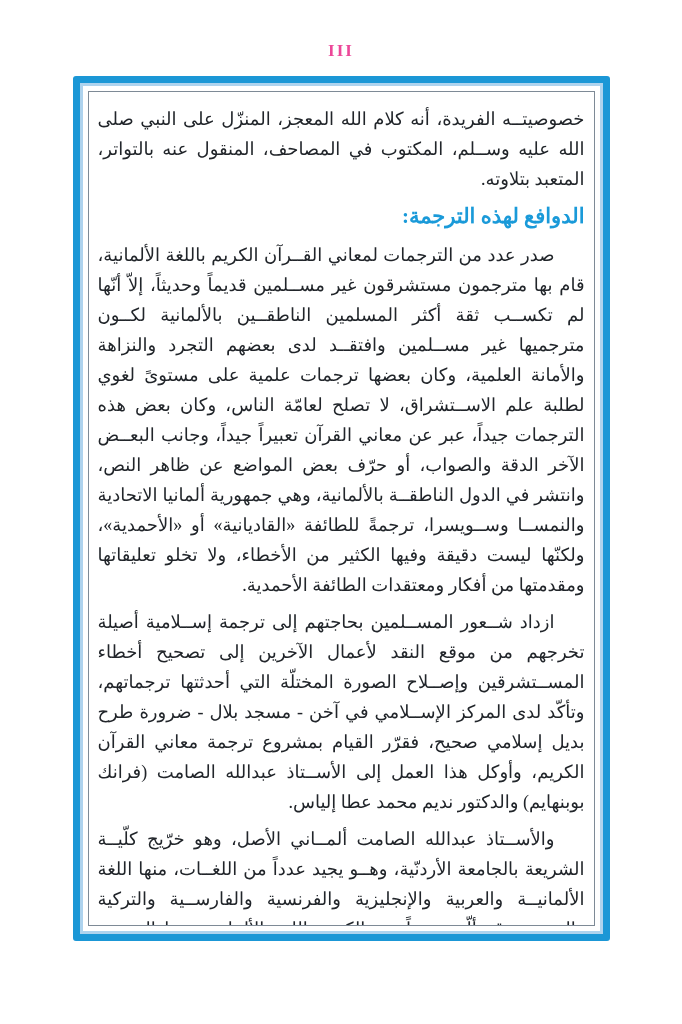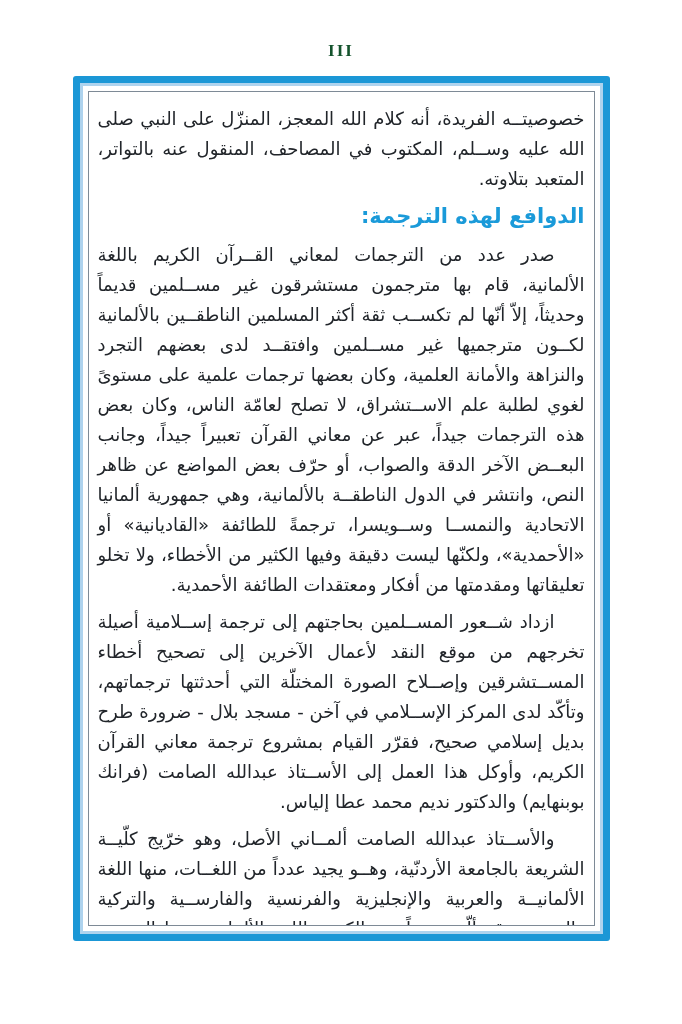--- a/index.html
+++ b/index.html
@@ -14,31 +14,32 @@
     font-family: "DejaVu Sans", sans-serif;
     position: relative;
   }
   .page-number {
     text-align: center;
     padding-top: 40px;
     font-family: "Liberation Serif", "DejaVu Serif", serif;
     font-weight: bold;
     font-size: 17px;
     letter-spacing: 2px;
-    color: #14532d;
+    color: #ec4899;
     line-height: 22px;
   }
   .frame-outer {
     width: 537px;
     height: 865px;
     margin: 14px auto 0 auto;
     box-sizing: border-box;
     border: 7px solid #1b97d6;
     border-radius: 3px;
     background: #a3a3a3;
+    font-family: Liberation Serif, serif;
   }
   .frame-stripe {
     width: 100%;
     height: 100%;
     box-sizing: border-box;
     border: 3px solid #aed3ee;
   }
   .frame-gap {
     width: 100%;
     height: 100%;

